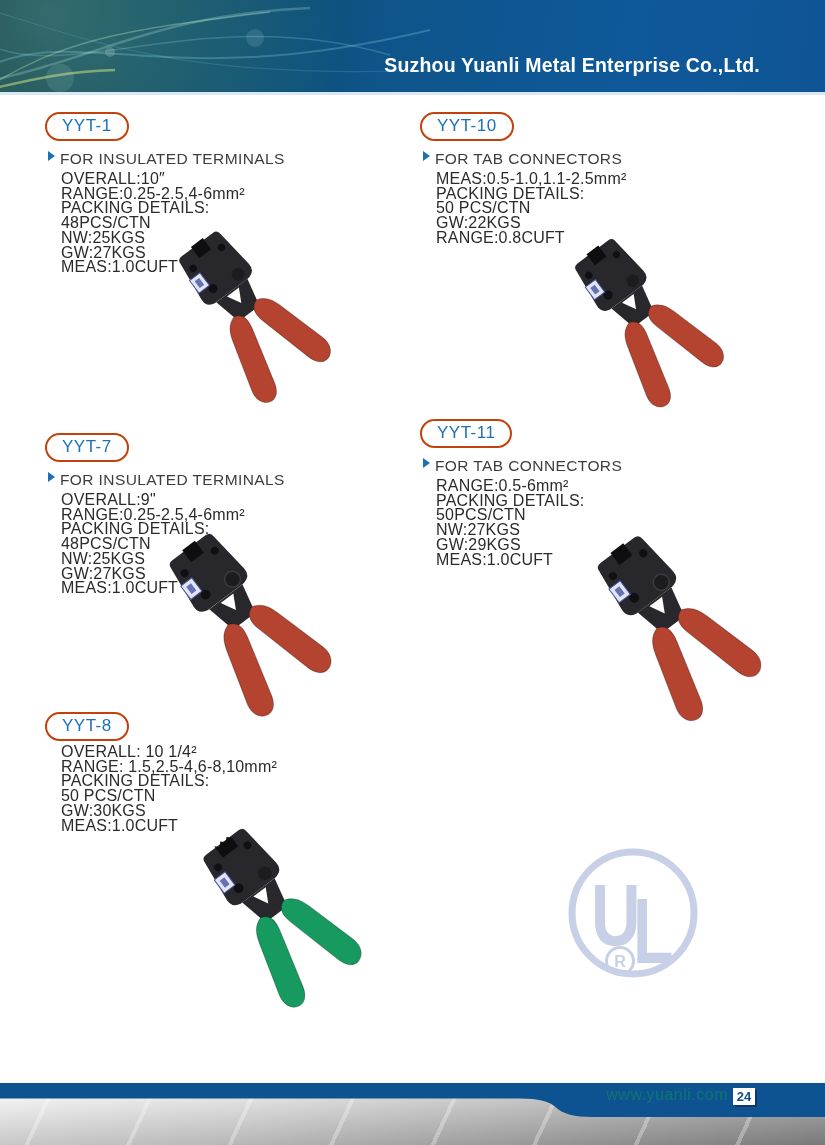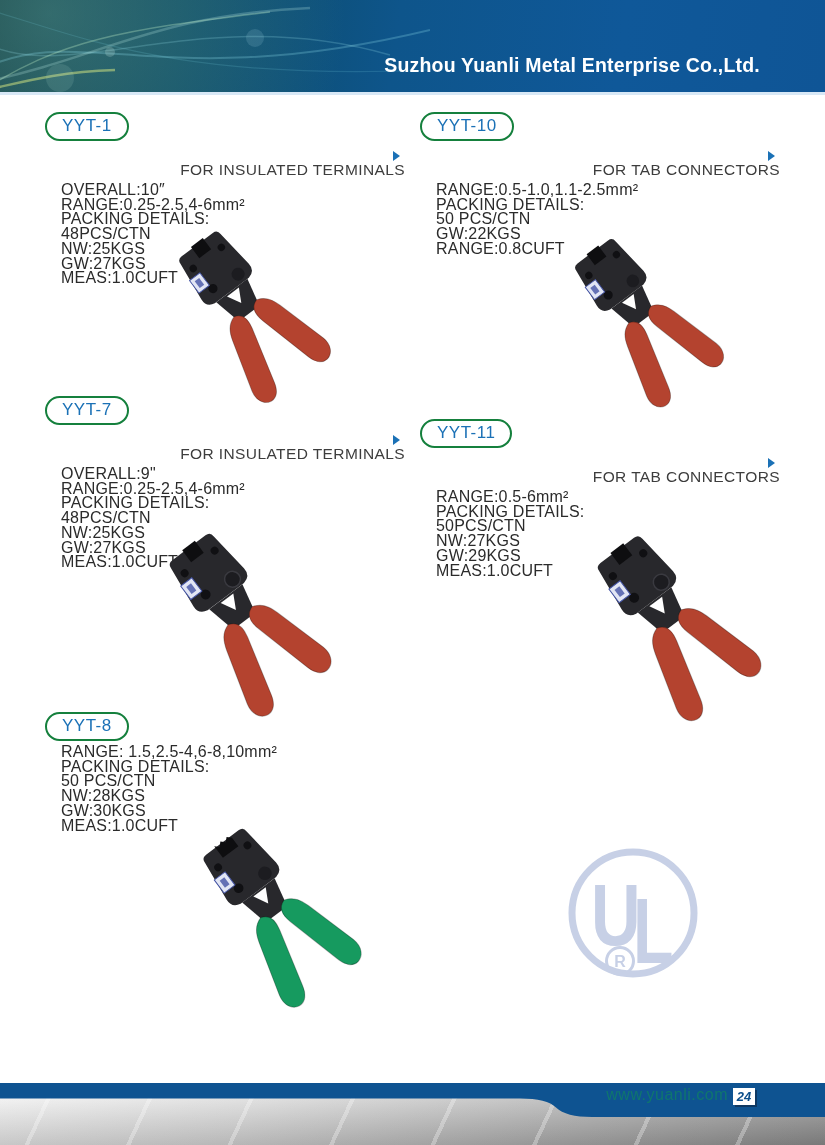--- a/index.html
+++ b/index.html
@@ -10,23 +10,23 @@
   #header{position:absolute;left:0;top:0;width:825px;height:92px;
     background:
       radial-gradient(circle at 6% 15%, rgba(110,175,160,.40), rgba(110,175,160,0) 38%),
       linear-gradient(98deg,#0d3a42 0%,#0c4a63 22%,#0e558b 48%,#0f5899 75%,#0f5596 100%);}
   #header-swirls{position:absolute;left:0;top:0;}
   #header-underline{position:absolute;left:0;top:92px;width:825px;height:3px;background:#d8e8f6;}
   #company-name{position:absolute;right:65px;top:54px;color:#ffffff;font-size:19.5px;font-weight:bold;letter-spacing:.2px;}
 
   
   .card{position:absolute;width:360px;}
-  .badge{display:inline-block;border:2px solid #15803d;border-radius:15px;padding:2px 15px 3px 15px;
+  .badge{display:inline-block;border:2px solid #c2410c;border-radius:15px;padding:2px 15px 3px 15px;
     color:#1b71b6;font-size:17px;letter-spacing:.5px;background:#fff;}
-  .ptitle{margin-top:9px;display:flex;align-items:flex-end;flex-direction:column;}
+  .ptitle{margin-top:9px;display:flex;align-items:flex-start;}
   .tri{width:0;height:0;border-left:7px solid #1b71b6;border-top:5px solid transparent;
     border-bottom:5px solid transparent;margin:1px 5px 0 3px;flex:none;}
   .ptext{color:#3d3d3d;font-size:15.5px;letter-spacing:.4px;}
   .specs{margin:4px 0 0 16px;}
   .spec{font-size:16px;line-height:14.7px;color:#2b2b2b;letter-spacing:.2px;}
 
   
   .tool{position:absolute;overflow:visible;}
   .tool path.handle{stroke:rgba(0,0,0,.28);stroke-width:1;}
 
@@ -37,21 +37,21 @@
   
   #gray-band{position:absolute;left:0;top:1098px;width:825px;height:47px;z-index:1;
     background:
       repeating-linear-gradient(115deg, rgba(255,255,255,0) 0 42px, rgba(255,255,255,.30) 42px 46px, rgba(255,255,255,0) 46px 92px),
       linear-gradient(to bottom, rgba(255,255,255,.22), rgba(0,0,0,.16)),
       linear-gradient(103deg,#efefef 0%,#d9d9d9 30%,#bfbfbf 55%,#a5a5a5 80%,#909090 100%);}
   #footer-bar{position:absolute;left:0;top:1083px;z-index:2;overflow:visible;}
   #footer-site{position:absolute;right:97px;top:1086px;z-index:3;color:#0f766e;font-size:16px;letter-spacing:.5px;}
   #page-number{position:absolute;left:733px;top:1088px;z-index:3;width:22px;height:17px;background:#ffffff;
     color:#0d4f8b;font-size:13px;font-weight:bold;line-height:17px;text-align:center;
-    box-shadow:2px 2px 0 rgba(15,35,60,.55);font-style:italic;}
+    box-shadow:2px 2px 0 rgba(15,35,60,.55);}
 </style>
 </head>
 <body>
 
 <div id="page">
 
   <div id="header">
     <svg id="header-swirls" width="430" height="92">
       <path d="M-20,70 C80,20 160,95 430,30" stroke="rgba(140,220,235,.28)" stroke-width="2" fill="none"></path>
       <path d="M-20,40 C60,90 200,0 390,55" stroke="rgba(160,230,240,.22)" stroke-width="1.5" fill="none"></path>
@@ -84,29 +84,29 @@
     </div>
   </section>
 
   <section class="card" style="left:420px;top:112px">
     <div class="badge"><span>YYT-10</span></div>
     <div class="ptitle">
         <span class="tri"></span>
         <span class="ptext">FOR TAB CONNECTORS</span>
       </div>
     <div class="specs">
-      <div class="spec">RANGE:0.5-1.0,1.1-2.5mm²</div>
+      <div class="spec">MEAS:0.5-1.0,1.1-2.5mm²</div>
       <div class="spec">PACKING DETAILS:</div>
       <div class="spec">50 PCS/CTN</div>
       <div class="spec">GW:22KGS</div>
       <div class="spec">RANGE:0.8CUFT</div>
     </div>
   </section>
 
-  <section class="card" style="left:45px;top:396px">
+  <section class="card" style="left:45px;top:433px">
     <div class="badge"><span>YYT-7</span></div>
     <div class="ptitle">
         <span class="tri"></span>
         <span class="ptext">FOR INSULATED TERMINALS</span>
       </div>
     <div class="specs">
       <div class="spec">OVERALL:9"</div>
       <div class="spec">RANGE:0.25-2.5,4-6mm²</div>
       <div class="spec">PACKING DETAILS:</div>
       <div class="spec">48PCS/CTN</div>
@@ -128,24 +128,24 @@
       <div class="spec">50PCS/CTN</div>
       <div class="spec">NW:27KGS</div>
       <div class="spec">GW:29KGS</div>
       <div class="spec">MEAS:1.0CUFT</div>
     </div>
   </section>
 
   <section class="card" style="left:45px;top:712px">
     <div class="badge"><span>YYT-8</span></div>
     <div class="specs">
+      <div class="spec">OVERALL: 10 1/4²</div>
       <div class="spec">RANGE: 1.5,2.5-4,6-8,10mm²</div>
       <div class="spec">PACKING DETAILS:</div>
       <div class="spec">50 PCS/CTN</div>
-      <div class="spec">NW:28KGS</div>
       <div class="spec">GW:30KGS</div>
       <div class="spec">MEAS:1.0CUFT</div>
     </div>
   </section>
 
   <svg class="tool" style="left:172px;top:222px;width:165px;height:192px" viewBox="0 0 178 205">
     <g transform="rotate(-37 85 100)">
       <path d="M58,10 Q58,4 64,4 L106,4 Q112,4 112,10 L117,54 Q118,64 108,66 L62,66 Q52,64 53,54 Z" fill="#28282c"></path>
       <rect x="78" y="2" width="16" height="15" fill="#0e0e10"></rect>
       <circle cx="66" cy="22" r="4" fill="#101013"></circle>

